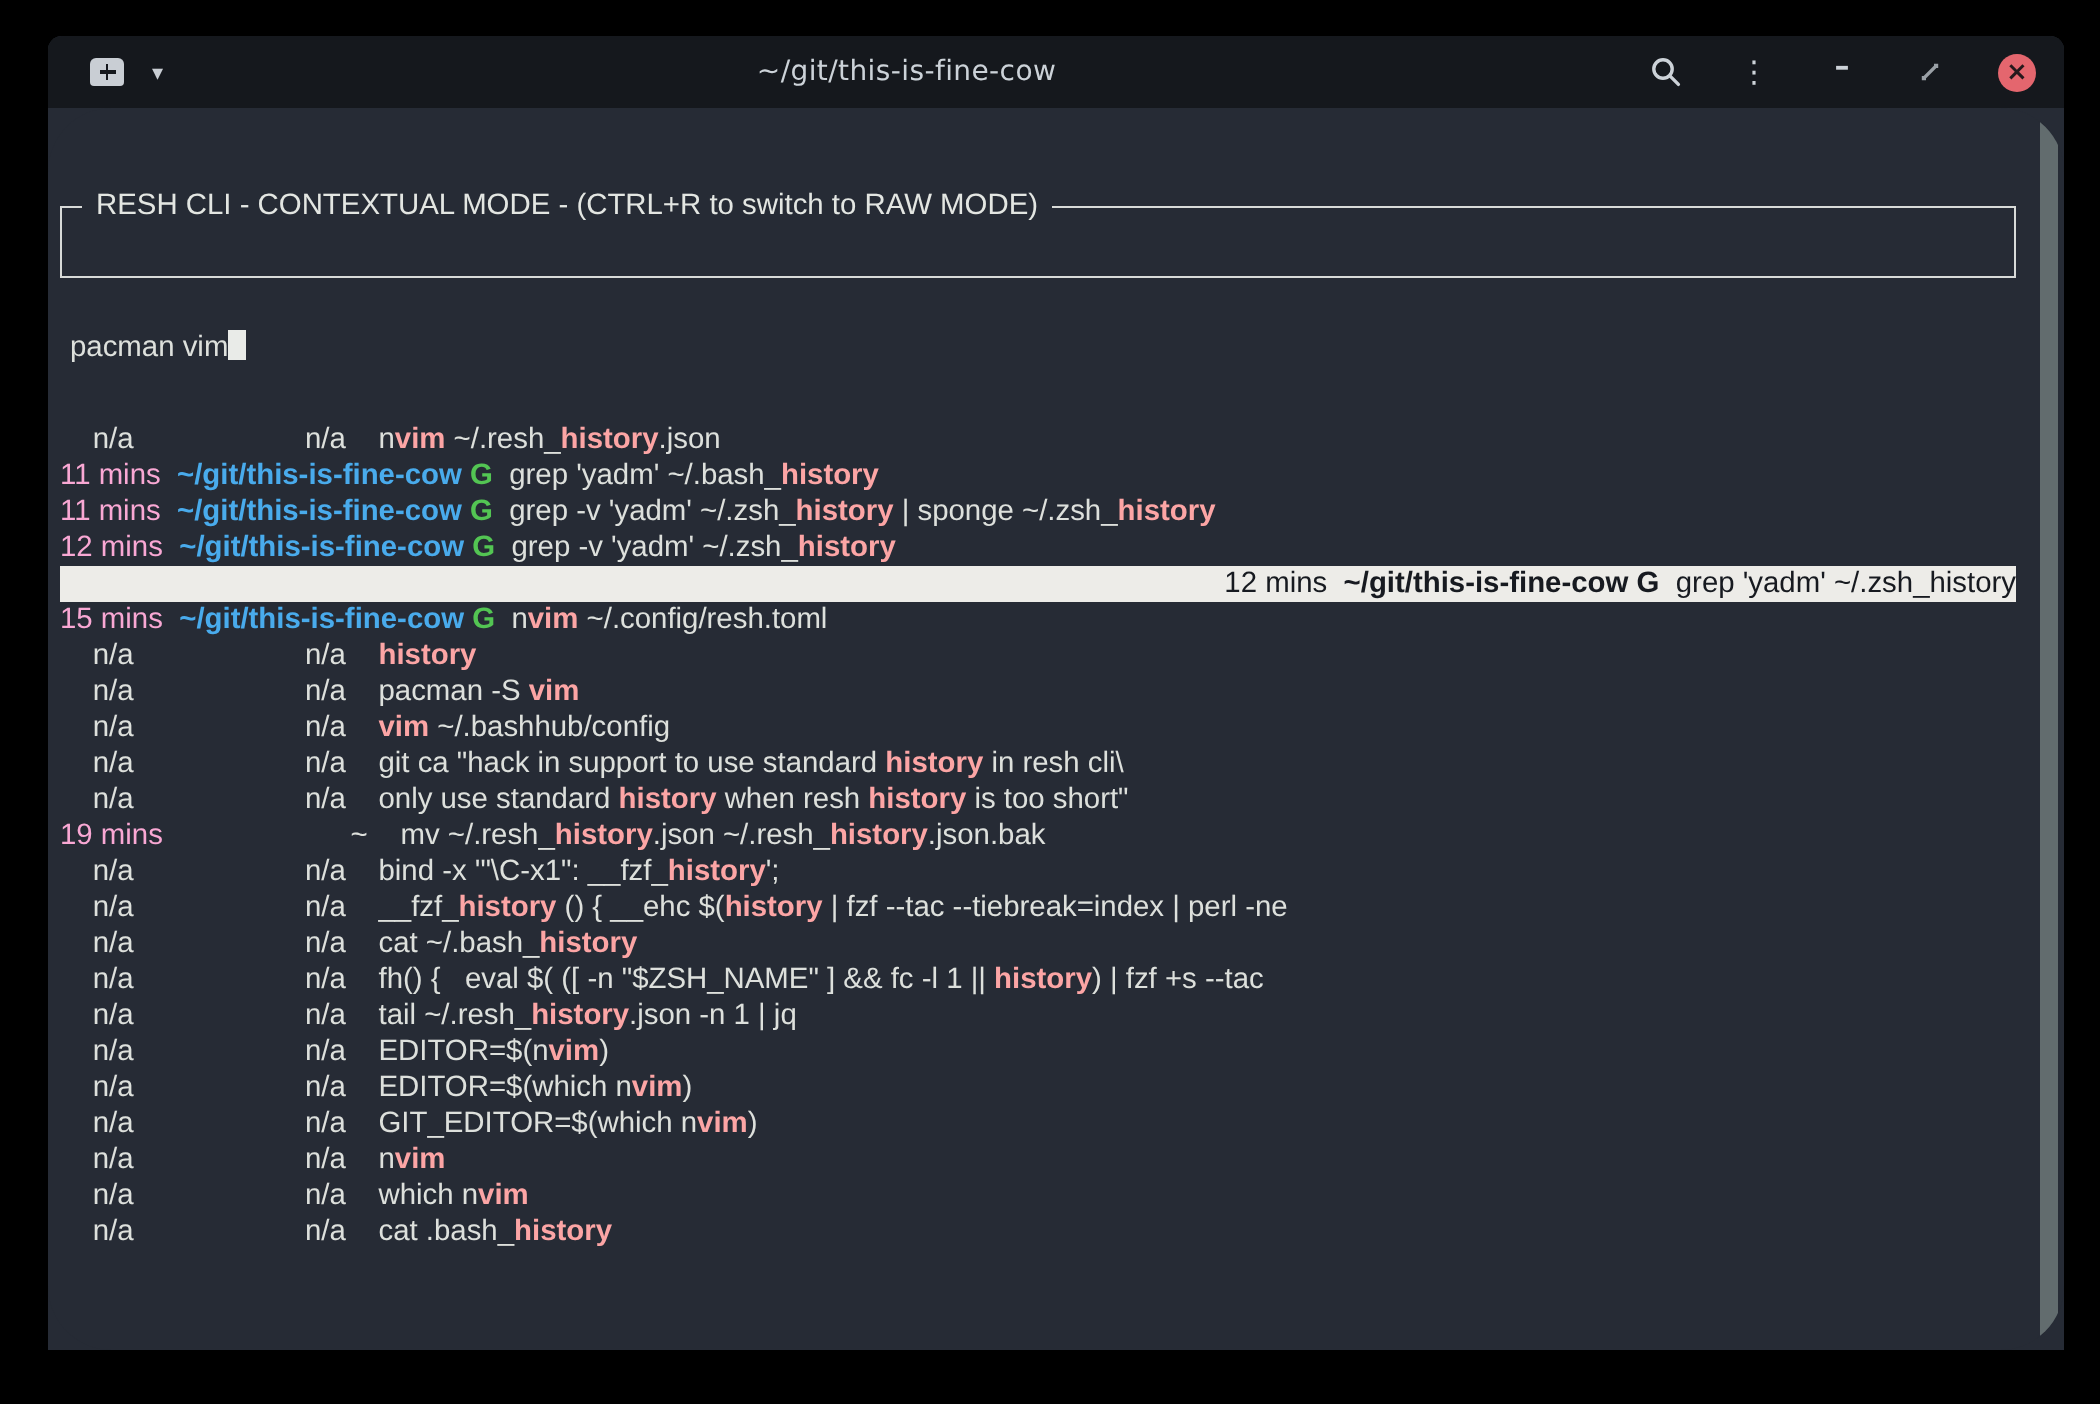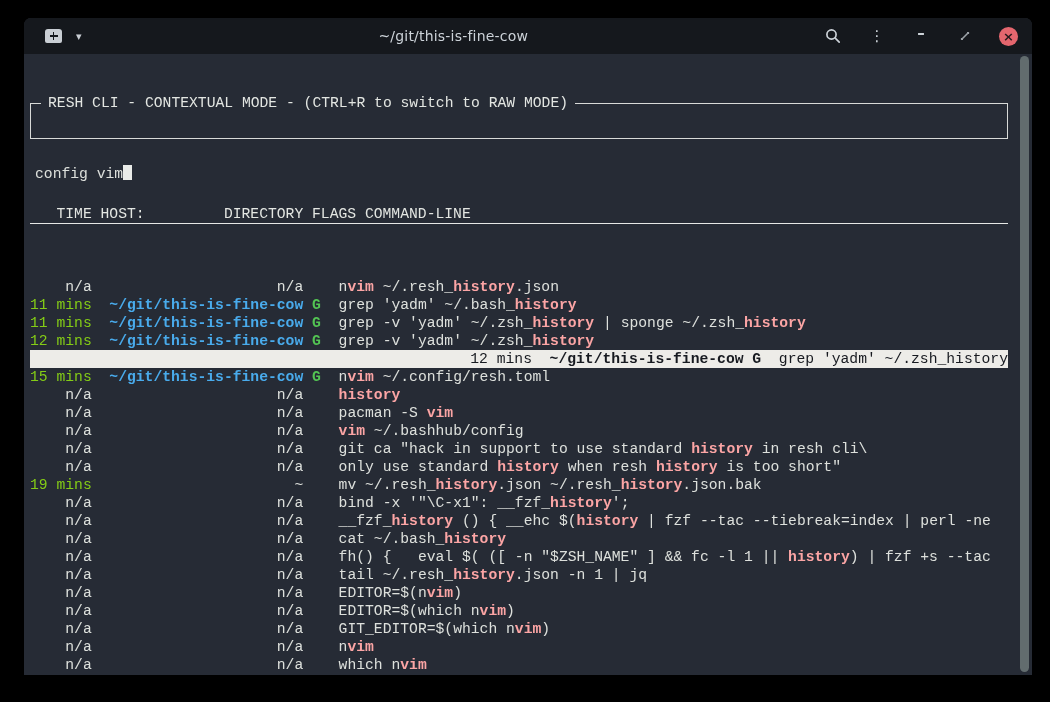--- a/index.html
+++ b/index.html
@@ -20,31 +20,31 @@
   .tb-title{flex:1;text-align:center;color:#ccd2d8;font-size:14px;letter-spacing:.2px;}
   .tb-right{display:flex;align-items:center;gap:24px;}
   .tb-btn{display:flex;align-items:center;justify-content:center;width:20px;height:20px;
           color:#ccd2d8;cursor:pointer;}
   .kebab{font-size:15px;letter-spacing:0;line-height:1;}
   .minimize{font-size:15px;font-weight:bold;line-height:1;padding-bottom:6px;}
   .close-btn{width:19px;height:19px;border-radius:50%;background:#e4666e;color:#26191c;
              font-size:13px;font-weight:bold;line-height:19px;text-align:center;}
   
   .term{position:relative;height:621px;background:#262b35;color:#dde0dc;
-        font-family:Liberation Mono, monospace;font-size:14.7px;line-height:18px;
-        padding:0 24px 0 6px;box-sizing:border-box;overflow:hidden;white-space:pre;}
+        font-family:Liberation Sans, sans-serif;font-size:14.7px;line-height:18px;
+        padding:0 24px 0 6px;box-sizing:border-box;overflow:hidden;white-space:pre;border-radius:32px;}
   .resh-box{position:relative;margin-top:13px;height:34px;border:1px solid #d8dad8;
             box-sizing:content-box;}
   .box-title{position:absolute;top:-10px;left:10px;background:#262b35;padding:0 7px;color:#e3e6e2;}
   .query-line{padding-left:4px;line-height:33px;}
   .cursor{display:inline-block;width:8.8px;height:15px;background:#e9ebe8;vertical-align:-2px;}
   .list-header{margin-top:12px;height:18px;border-bottom:1px solid #e6e8e6;color:#e3e6e2;}
   .rows{height:504px;overflow:hidden;}
   .row{height:18px;}
-  .yel{color:#84cc16;}
+  .yel{color:#f9a8d4;}
   .blu{color:#49abec;font-weight:bold;}
   .grn{color:#53c553;font-weight:bold;}
   .m{color:#fca5a5;font-weight:bold;}
   .row.sel{background:#edece8;text-align:right;}
   .row.sel span{color:#171a20 !important;}
   .scrollbar{position:absolute;top:2px;right:3px;bottom:3px;width:9px;border-radius:5px;
              background:#626c6e;}
 </style>
 </head>
 <body>
@@ -84,24 +84,23 @@
         </div>
         <div class="tb-btn close-btn">
           <span>×</span>
         </div>
       </div>
     </div>
 
     <div class="term">
       <div class="resh-box">
         <span class="box-title">RESH CLI - CONTEXTUAL MODE - (CTRL+R to switch to RAW MODE)</span>
-        <div class="query-line"><span>config vim</span><span class="cursor"></span></div>
+        <div class="query-line"><span>pacman vim</span><span class="cursor"></span></div>
       </div>
 
-      <div class="list-header">   TIME HOST:         DIRECTORY FLAGS COMMAND-LINE</div>
 
       <div class="rows" id="rows"><div class="row"><span>    n/a</span> <span>                    n/a</span> <span class="grn"> </span>  <span>n</span><span class="m">vim</span><span> ~/.resh_</span><span class="m">history</span><span>.json</span></div><div class="row"><span class="yel">11 mins</span> <span class="blu"> ~/git/this-is-fine-cow</span> <span class="grn">G</span>  <span>grep 'yadm' ~/.bash_</span><span class="m">history</span></div><div class="row"><span class="yel">11 mins</span> <span class="blu"> ~/git/this-is-fine-cow</span> <span class="grn">G</span>  <span>grep -v 'yadm' ~/.zsh_</span><span class="m">history</span><span> | sponge ~/.zsh_</span><span class="m">history</span></div><div class="row"><span class="yel">12 mins</span> <span class="blu"> ~/git/this-is-fine-cow</span> <span class="grn">G</span>  <span>grep -v 'yadm' ~/.zsh_</span><span class="m">history</span></div><div class="row sel"><span class="yel">12 mins</span> <span class="blu"> ~/git/this-is-fine-cow</span> <span class="grn">G</span>  <span>grep 'yadm' ~/.zsh_history</span></div><div class="row"><span class="yel">15 mins</span> <span class="blu"> ~/git/this-is-fine-cow</span> <span class="grn">G</span>  <span>n</span><span class="m">vim</span><span> ~/.config/resh.toml</span></div><div class="row"><span>    n/a</span> <span>                    n/a</span> <span class="grn"> </span>  <span class="m">history</span></div><div class="row"><span>    n/a</span> <span>                    n/a</span> <span class="grn"> </span>  <span>pacman -S </span><span class="m">vim</span></div><div class="row"><span>    n/a</span> <span>                    n/a</span> <span class="grn"> </span>  <span class="m">vim</span><span> ~/.bashhub/config</span></div><div class="row"><span>    n/a</span> <span>                    n/a</span> <span class="grn"> </span>  <span>git ca "hack in support to use standard </span><span class="m">history</span><span> in resh cli\</span></div><div class="row"><span>    n/a</span> <span>                    n/a</span> <span class="grn"> </span>  <span>only use standard </span><span class="m">history</span><span> when resh </span><span class="m">history</span><span> is too short"</span></div><div class="row"><span class="yel">19 mins</span> <span>                      ~</span> <span class="grn"> </span>  <span>mv ~/.resh_</span><span class="m">history</span><span>.json ~/.resh_</span><span class="m">history</span><span>.json.bak</span></div><div class="row"><span>    n/a</span> <span>                    n/a</span> <span class="grn"> </span>  <span>bind -x '"\C-x1": __fzf_</span><span class="m">history</span><span>';</span></div><div class="row"><span>    n/a</span> <span>                    n/a</span> <span class="grn"> </span>  <span>__fzf_</span><span class="m">history</span><span> () { __ehc $(</span><span class="m">history</span><span> | fzf --tac --tiebreak=index | perl -ne</span></div><div class="row"><span>    n/a</span> <span>                    n/a</span> <span class="grn"> </span>  <span>cat ~/.bash_</span><span class="m">history</span></div><div class="row"><span>    n/a</span> <span>                    n/a</span> <span class="grn"> </span>  <span>fh() {   eval $( ([ -n "$ZSH_NAME" ] &amp;&amp; fc -l 1 || </span><span class="m">history</span><span>) | fzf +s --tac</span></div><div class="row"><span>    n/a</span> <span>                    n/a</span> <span class="grn"> </span>  <span>tail ~/.resh_</span><span class="m">history</span><span>.json -n 1 | jq</span></div><div class="row"><span>    n/a</span> <span>                    n/a</span> <span class="grn"> </span>  <span>EDITOR=$(n</span><span class="m">vim</span><span>)</span></div><div class="row"><span>    n/a</span> <span>                    n/a</span> <span class="grn"> </span>  <span>EDITOR=$(which n</span><span class="m">vim</span><span>)</span></div><div class="row"><span>    n/a</span> <span>                    n/a</span> <span class="grn"> </span>  <span>GIT_EDITOR=$(which n</span><span class="m">vim</span><span>)</span></div><div class="row"><span>    n/a</span> <span>                    n/a</span> <span class="grn"> </span>  <span>n</span><span class="m">vim</span></div><div class="row"><span>    n/a</span> <span>                    n/a</span> <span class="grn"> </span>  <span>which n</span><span class="m">vim</span></div><div class="row"><span>    n/a</span> <span>                    n/a</span> <span class="grn"> </span>  <span>cat .bash_</span><span class="m">history</span></div></div>
 
       
 
       
 
       <div class="scrollbar"></div>
     </div>
 

